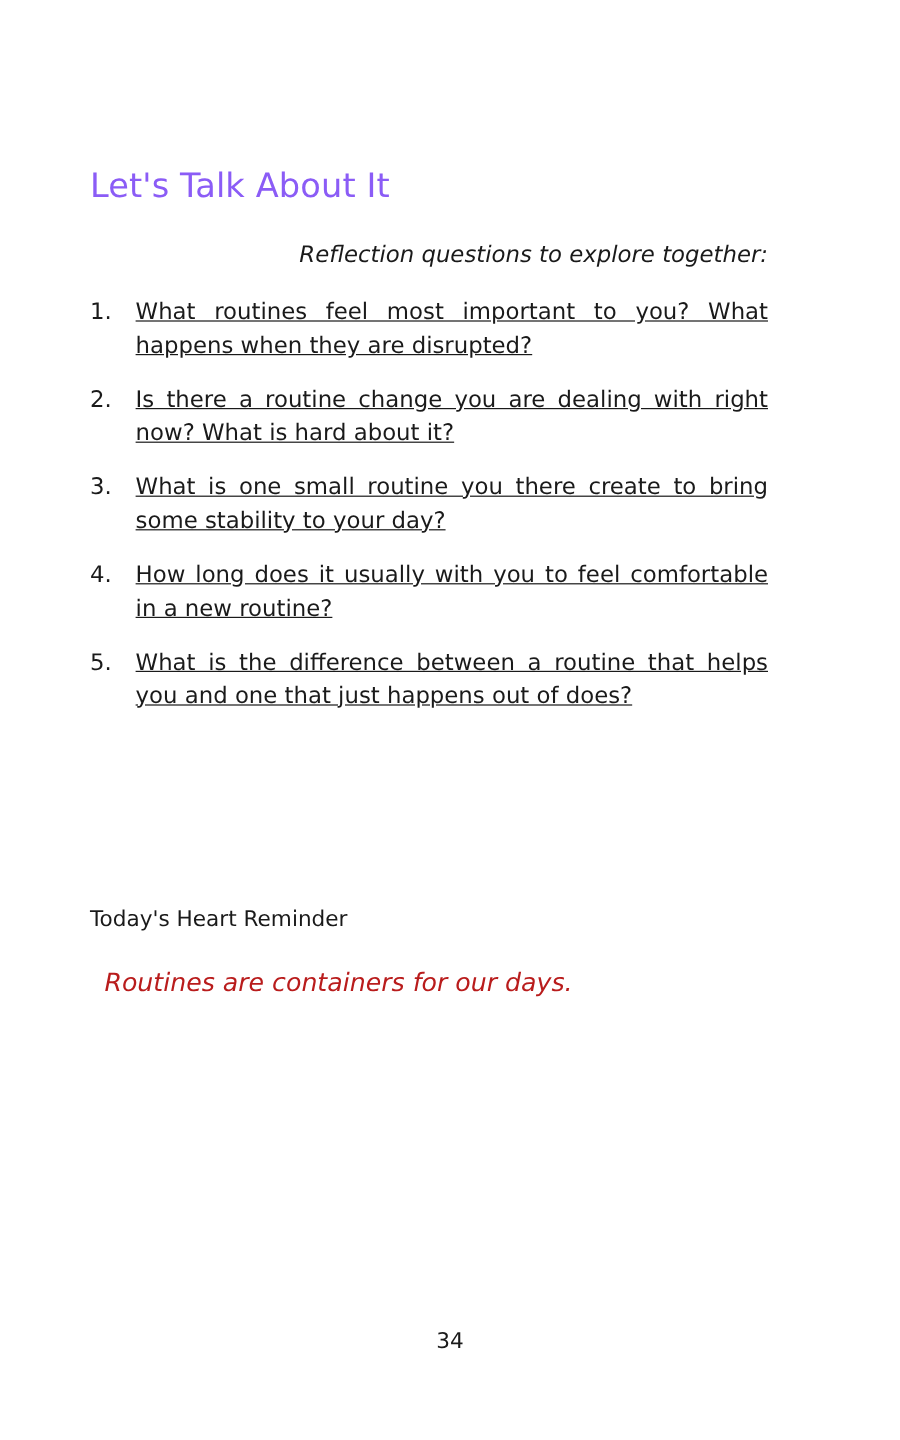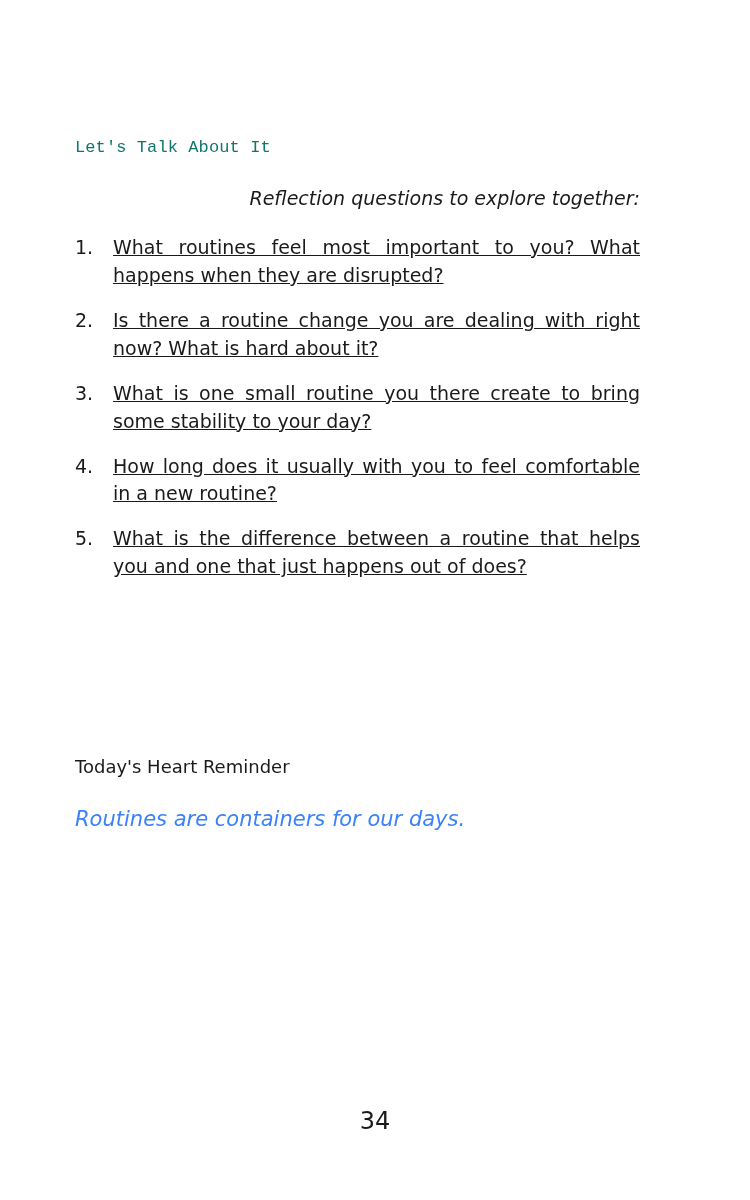--- a/index.html
+++ b/index.html
@@ -22,27 +22,26 @@
     width: 750px;
     height: 1200px;
   }
   .content {
     position: absolute;
     left: 75px;
     top: 138px;
     width: 565px;
   }
   .section-title {
-    font-size: 17px;
+    font-size: 28px;
     font-weight: 400;
     letter-spacing: 0.1px;
-    color: #0f766e;
+    color: #8b5cf6;
     margin: 0 0 28px 0;
     line-height: 1.2;
-    font-family: Liberation Mono, monospace;
   }
   .intro {
     font-style: italic;
     font-size: 19px;
     line-height: 1.35;
     margin: 0 0 22px 0;
     color: #1a1a1a;
     text-align: right;
   }
   ol.questions {
@@ -88,33 +87,33 @@
     font-size: 18px;
     font-weight: 400;
     color: #1a1a1a;
     margin: 0 0 26px 0;
     line-height: 1.3;
   }
   .reminder-line {
     font-style: italic;
     font-size: 21px;
     line-height: 1.5;
-    color: #3b82f6;
-    margin: 0;
+    color: #b91c1c;
+    margin: 12px;
   }
   .reminder-line + .reminder-line {
     margin-top: 12px;
   }
   .page-number {
     position: absolute;
     left: 0;
     top: 1107px;
     width: 750px;
     text-align: center;
-    font-size: 24px;
+    font-size: 18px;
     color: #1a1a1a;
   }
 </style>
 </head>
 <body>
 
 <div class="page">
 
   <div class="content">
 

